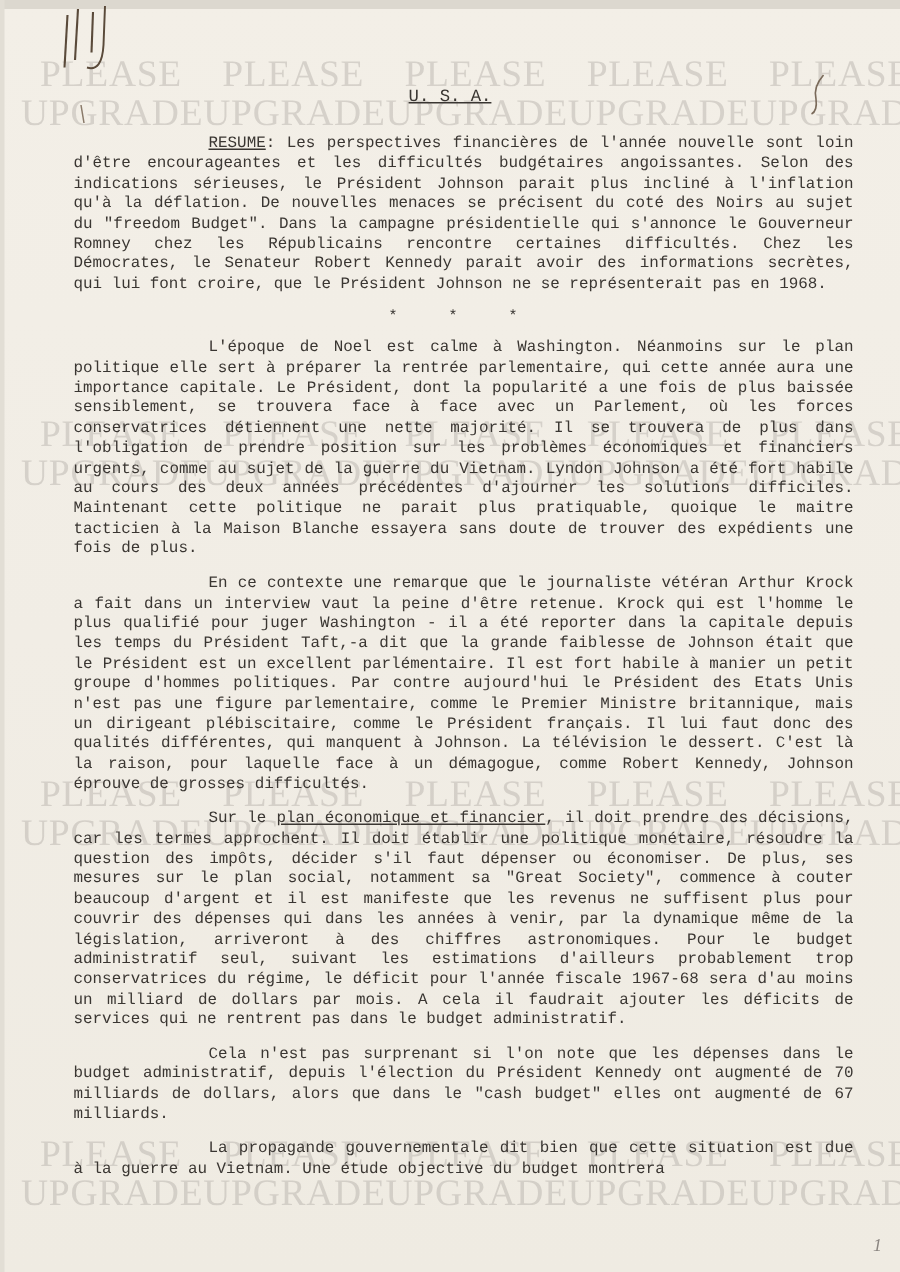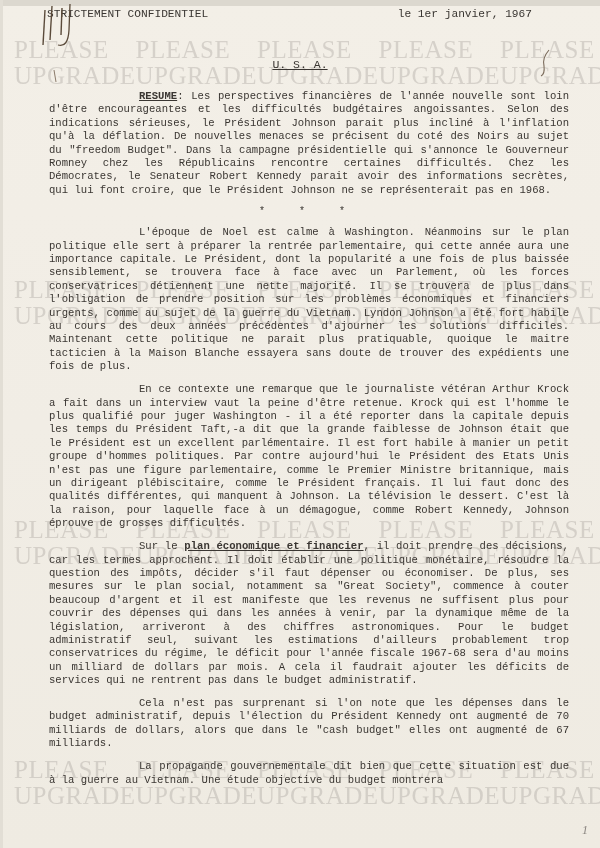--- a/index.html
+++ b/index.html
@@ -18,38 +18,38 @@
     .edge-left { position:absolute; left:0; top:0; width:3px; height:848px; background:#e2ded5; }
     .wm-row {
       position: absolute; left: 0; width: 620px; white-space: nowrap;
       font-family: "Liberation Serif", "DejaVu Serif", serif;
       font-size: 25px; letter-spacing: 0.5px;
       color: rgba(160,155,150,0.35);
       display: flex; justify-content: space-between;
       padding-left: 14px; box-sizing: border-box;
       pointer-events: none; z-index: 1;
     }
-    .wm-row span { display:inline-block; width:120px; }
+    .wm-row span { display:inline-block; width:120px;text-align:center; }
     .header {
       position: absolute; top: 8px; left: 47px; right: 68px;
       font-size: 11.2px; display: flex; justify-content: space-between;
       z-index: 2;
     }
     .title {
       position: absolute; top: 58px; left: 0; width: 600px; text-align: center;
       font-size: 11.5px; z-index: 2;
     }
     .title span { text-decoration: underline; }
     .body {
       position: absolute; top: 90px; left: 49px; width: 520px;
       font-size: 10.6px; line-height: 13.4px; z-index: 2;
     }
     .para { margin: 0 0 9.5px 0; text-align: justify; text-align-last: left; }
     .para .indent { display:inline-block; width: 90px; }
-    .u { text-decoration: underline; font-weight: bold; }
+    .u { text-decoration: underline; }
     .stars { text-align: center; margin: -2px 0 8px 0; letter-spacing: 14px; font-size: 10px; }
     .handwriting {
       position: absolute; left: 40px; top: 0; width: 60px; height: 100px; z-index: 3;
     }
     .pagenum {
       position: absolute; right: 12px; bottom: 10px; font-size: 12px; color:#8a8580;
       font-family: "Liberation Serif", serif; font-style: italic; z-index: 2;
     }
     .mark { position:absolute; right: 48px; top: 48px; z-index:3; }
   </style>
@@ -121,24 +121,20 @@
     <path d="M5 10 L3 45" stroke="#5a4a3a" stroke-width="1.4" fill="none"></path>
     <path d="M12 6 L10 40" stroke="#5a4a3a" stroke-width="1.4" fill="none"></path>
     <path d="M22 8 L21 35" stroke="#5a4a3a" stroke-width="1.4" fill="none"></path>
     <path d="M30 4 L29 30 Q28 48 18 45" stroke="#5a4a3a" stroke-width="1.3" fill="none"></path>
     <path d="M14 70 L16 82" stroke="#8a7a6a" stroke-width="1" fill="none"></path>
   </svg>
   <svg class="mark" width="14" height="30" viewBox="0 0 14 30">
     <path d="M11 2 Q4 10 6 18 Q7 26 3 28" stroke="#7a6a5a" stroke-width="1.1" fill="none"></path>
   </svg>
 
-  <div class="header">
-    <span>STRICTEMENT CONFIDENTIEL</span>
-    <span>le 1er janvier, 1967</span>
-  </div>
 
   <div class="title">
     <span>U. S. A.</span>
   </div>
 
   <div class="body">
     <p class="para"><span class="indent"></span><span class="u">RESUME</span><span>: Les perspectives financières de l'année nouvelle sont loin d'être encourageantes et les difficultés budgétaires angoissantes. Selon des indications sérieuses, le Président Johnson parait plus incliné à l'inflation qu'à la déflation. De nouvelles menaces se précisent du coté des Noirs au sujet du "freedom Budget". Dans la campagne présidentielle qui s'annonce le Gouverneur Romney chez les Républicains rencontre certaines difficultés. Chez les Démocrates, le Senateur Robert Kennedy parait avoir des informations secrètes, qui lui font croire, que le Président Johnson ne se représenterait pas en 1968.</span></p>
     <div class="stars">* * *</div>
     <p class="para"><span class="indent"></span><span>L'époque de Noel est calme à Washington. Néanmoins sur le plan politique elle sert à préparer la rentrée parlementaire, qui cette année aura une importance capitale. Le Président, dont la popularité a une fois de plus baissée sensiblement, se trouvera face à face avec un Parlement, où les forces conservatrices détiennent une nette majorité. Il se trouvera de plus dans l'obligation de prendre position sur les problèmes économiques et financiers urgents, comme au sujet de la guerre du Vietnam. Lyndon Johnson a été fort habile au cours des deux années précédentes d'ajourner les solutions difficiles. Maintenant cette politique ne parait plus pratiquable, quoique le maitre tacticien à la Maison Blanche essayera sans doute de trouver des expédients une fois de plus.</span></p>
     <p class="para"><span class="indent"></span><span>En ce contexte une remarque que le journaliste vétéran Arthur Krock a fait dans un interview vaut la peine d'être retenue. Krock qui est l'homme le plus qualifié pour juger Washington - il a été reporter dans la capitale depuis les temps du Président Taft,-a dit que la grande faiblesse de Johnson était que le Président est un excellent parlémentaire. Il est fort habile à manier un petit groupe d'hommes politiques. Par contre aujourd'hui le Président des Etats Unis n'est pas une figure parlementaire, comme le Premier Ministre britannique, mais un dirigeant plébiscitaire, comme le Président français. Il lui faut donc des qualités différentes, qui manquent à Johnson. La télévision le dessert. C'est là la raison, pour laquelle face à un démagogue, comme Robert Kennedy, Johnson éprouve de grosses difficultés.</span></p>

